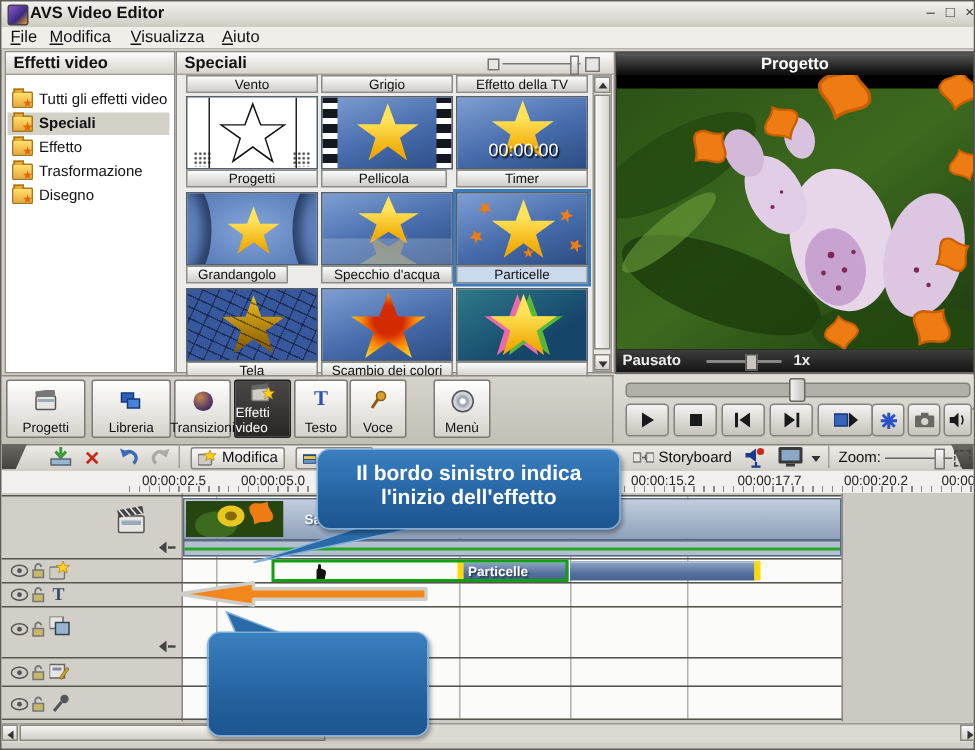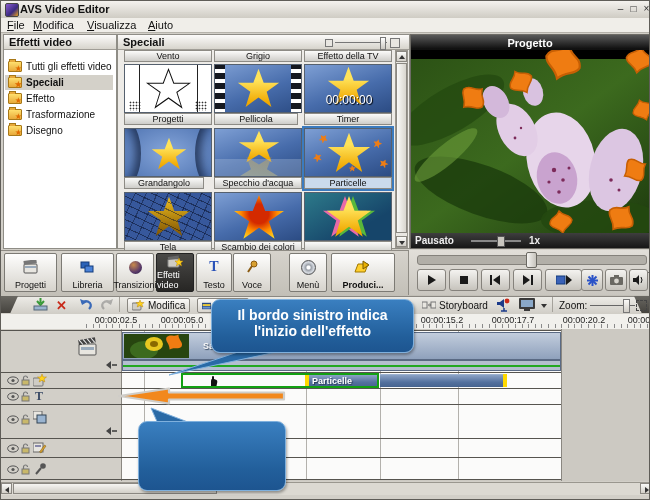--- a/index.html
+++ b/index.html
@@ -157,21 +157,21 @@
       </div>
       <div class="cell-lbl" style="width:88px">Timer</div>
     </div>
 
     <div class="abs" style="left:6px;top:93px">
       <div class="thumb" style="background:radial-gradient(130% 160% at 50% 50%,#86a6da 0%,#4a6fae 55%,#27487e 100%)">
         <div class="abs" style="left:-14px;top:-8px;width:30px;height:65px;border-radius:50%;box-shadow:inset -6px 0 8px rgba(15,30,60,.7)"></div>
         <div class="abs" style="right:-14px;top:-8px;width:30px;height:65px;border-radius:50%;box-shadow:inset 6px 0 8px rgba(15,30,60,.7)"></div>
         <div class="star" style="left:26px;top:8px;width:36px;height:34px"></div>
       </div>
-      <div class="cell-lbl" style="width:80px">Grandangolo</div>
+      <div class="cell-lbl" style="width:68px">Grandangolo</div>
     </div>
     <div class="abs" style="left:96px;top:93px">
       <div class="thumb">
         <div class="star" style="left:23px;top:1px;width:42px;height:34px"></div>
         <div class="star" style="left:23px;top:26px;width:42px;height:34px;transform:scaleY(-1);opacity:.38"></div>
         <div class="abs" style="left:0;top:30px;width:88px;height:19px;background:rgba(190,205,230,.30)"></div>
       </div>
       <div class="cell-lbl" style="width:88px">Specchio d'acqua</div>
     </div>
     <div class="abs" style="left:186px;top:93px;outline:2px solid #3b7bbf">
@@ -329,29 +329,20 @@
           <path d="M7,6 L3,12" stroke="#8a5a10" stroke-width="2"></path>
         </svg>
       </span>
     <span>Voce</span>
   </div>
   <div class="abs tb-btn" style="left:288px;top:252px;width:38px">
     <span class="ic">
         <span style="width:13px;height:13px;border-radius:50%;background:radial-gradient(circle at 50% 50%,#fff 0 15%,#9aa0a8 30%,#d8dce2 60%,#787e88 100%);border:1px solid #555"></span>
       </span>
     <span>Menù</span>
-  </div>
-  <div class="abs tb-btn" style="left:330px;top:252px;width:64px;font-weight:bold">
-    <span class="ic">
-        <svg width="18" height="14" viewBox="0 0 18 14">
-          <path d="M1,12 L4,4 L14,4 L11,12 Z" fill="#ffcf2e" stroke="#a07800"></path>
-          <path d="M9,1 L15,5 L9,9 Z" fill="#e8b000" stroke="#7a5a00"></path>
-        </svg>
-      </span>
-    <span>Produci...</span>
   </div>
 
   <div class="abs" style="left:407px;top:249px;width:243px;height:45px;background:linear-gradient(#e2dfd9,#c9c6bf);border-left:1px solid #8e8b84">
     <div class="abs" style="left:8px;top:5px;width:228px;height:8px;background:#b2afa8;border:1px solid #85827c;border-radius:3px"></div>
     <div class="abs" style="left:117px;top:2px;width:9px;height:14px;background:linear-gradient(90deg,#f4f3f0,#c6c3bc);border:1px solid #6a6862;border-radius:2px"></div>
 
     <div class="abs pb-btn" style="left:8px;top:19px;width:29px;height:22px">
       <svg width="10" height="10" viewBox="0 0 10 10">
           <path d="M1,0 L9,5 L1,10 Z" fill="#1a1a1a"></path>
         </svg>

